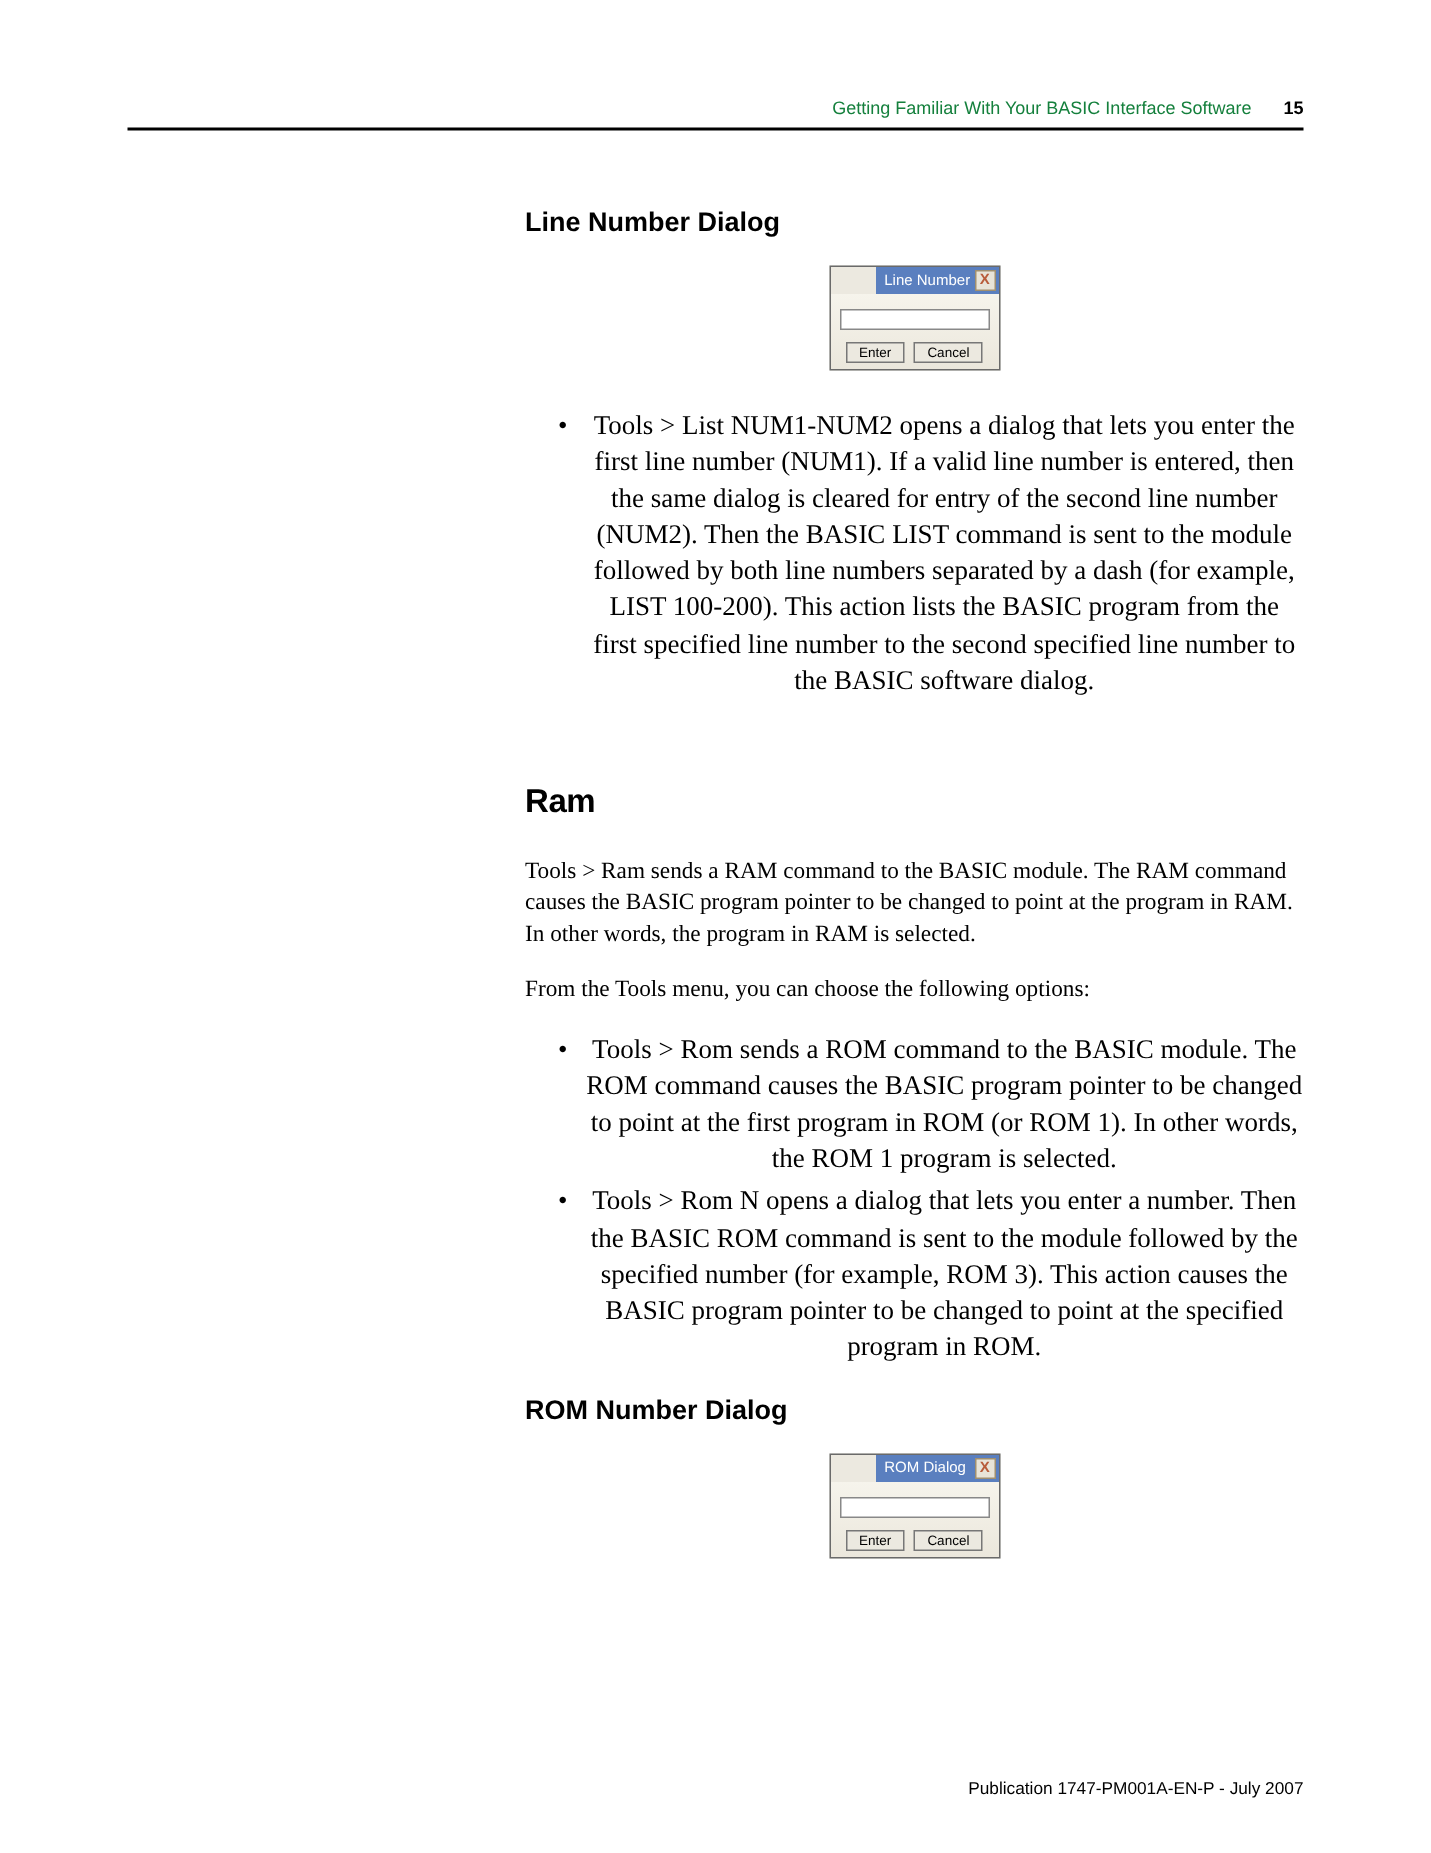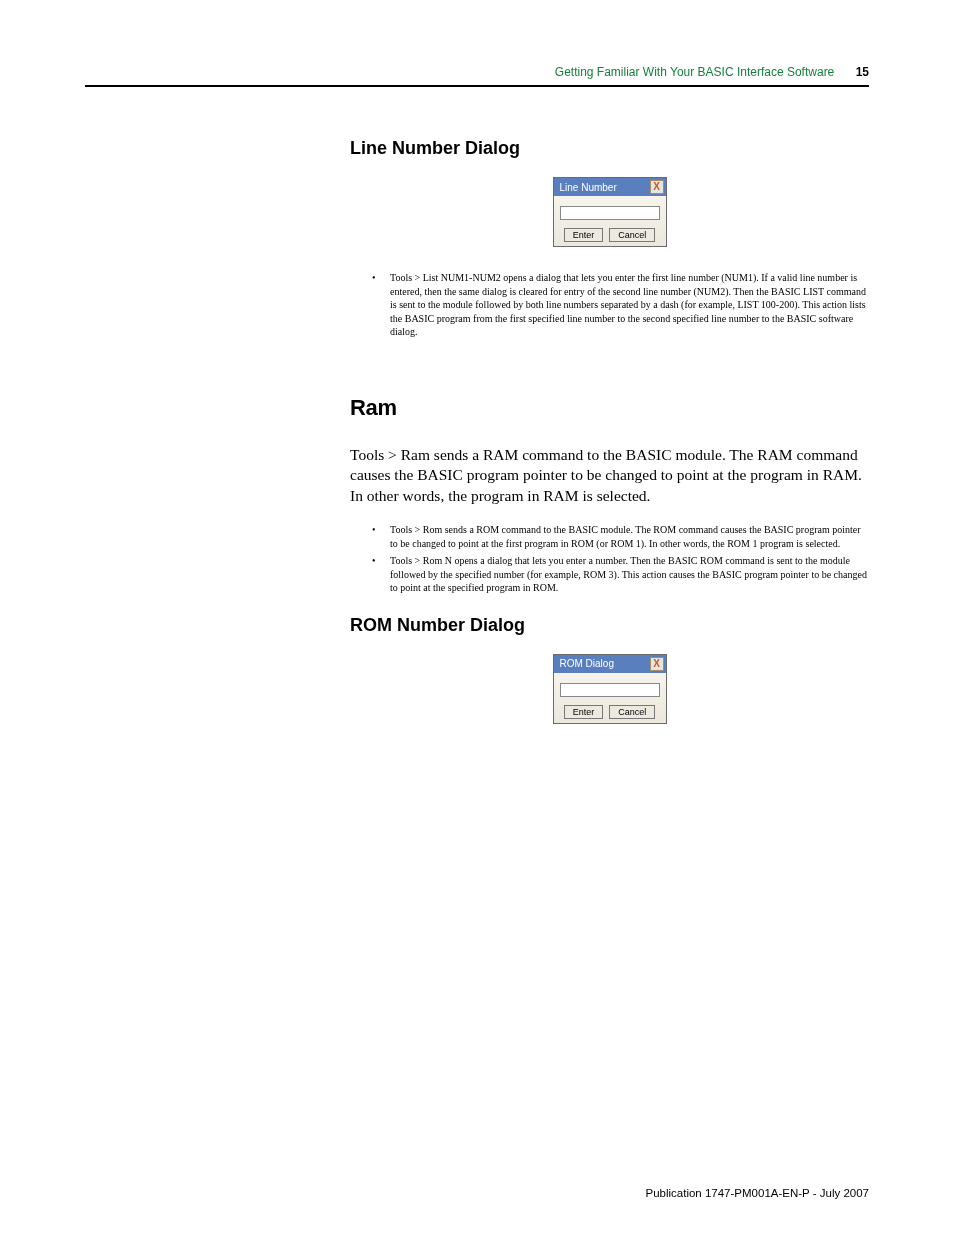--- a/index.html
+++ b/index.html
@@ -64,20 +64,21 @@
     .dialog-titlebar {
       background: linear-gradient(to bottom, #5a7fbf 0%, #4e6da8 50%, #5a7fbf 100%);
       background: #5a7fbf;
       height: 18px;
       display: flex;
       align-items: center;
       justify-content: space-between;
       padding: 0 2px 0 6px;
       color: #fff;
       font-size: 10px;
+      margin-left: 30px;
     }
     .dialog-title {
       font-size: 10px;
       font-weight: normal;
       color: #fff;
     }
     .dialog-close {
       width: 14px;
       height: 14px;
       background: #e8e4d8;
@@ -115,23 +116,24 @@
       font-family: Tahoma, Arial, sans-serif;
       line-height: 12px;
     }
     ul {
       list-style: none;
       padding-left: 40px;
       margin-bottom: 20px;
     }
     li {
       position: relative;
-      font-size: 10px;
+      font-size: 18px;
       line-height: 1.35;
       margin-bottom: 4px;
+      text-align: center;
     }
     li::before {
       content: "•";
       position: absolute;
       left: -18px;
       top: 0;
     }
     .section-heading {
       font-family: Arial, Helvetica, sans-serif;
       font-weight: bold;
@@ -182,20 +184,21 @@
     </div>
   </div>
 
   <ul>
     <li>Tools &gt; List NUM1-NUM2 opens a dialog that lets you enter the first line number (NUM1). If a valid line number is entered, then the same dialog is cleared for entry of the second line number (NUM2). Then the BASIC LIST command is sent to the module followed by both line numbers separated by a dash (for example, LIST 100-200). This action lists the BASIC program from the first specified line number to the second specified line number to the BASIC software dialog.</li>
   </ul>
 
   <div class="section-heading">Ram</div>
   <p class="body-para">Tools &gt; Ram sends a RAM command to the BASIC module. The RAM command causes the BASIC program pointer to be changed to point at the program in RAM. In other words, the program in RAM is selected.</p>
 
+  <p class="body-para">From the Tools menu, you can choose the following options:</p>
 
   <ul>
     <li>Tools &gt; Rom sends a ROM command to the BASIC module. The ROM command causes the BASIC program pointer to be changed to point at the first program in ROM (or ROM 1). In other words, the ROM 1 program is selected.</li>
     <li>Tools &gt; Rom N opens a dialog that lets you enter a number. Then the BASIC ROM command is sent to the module followed by the specified number (for example, ROM 3). This action causes the BASIC program pointer to be changed to point at the specified program in ROM.</li>
   </ul>
 
   <div class="bold-heading">ROM Number Dialog</div>
 
   <div class="dialog-container">
     <div class="dialog-box">

